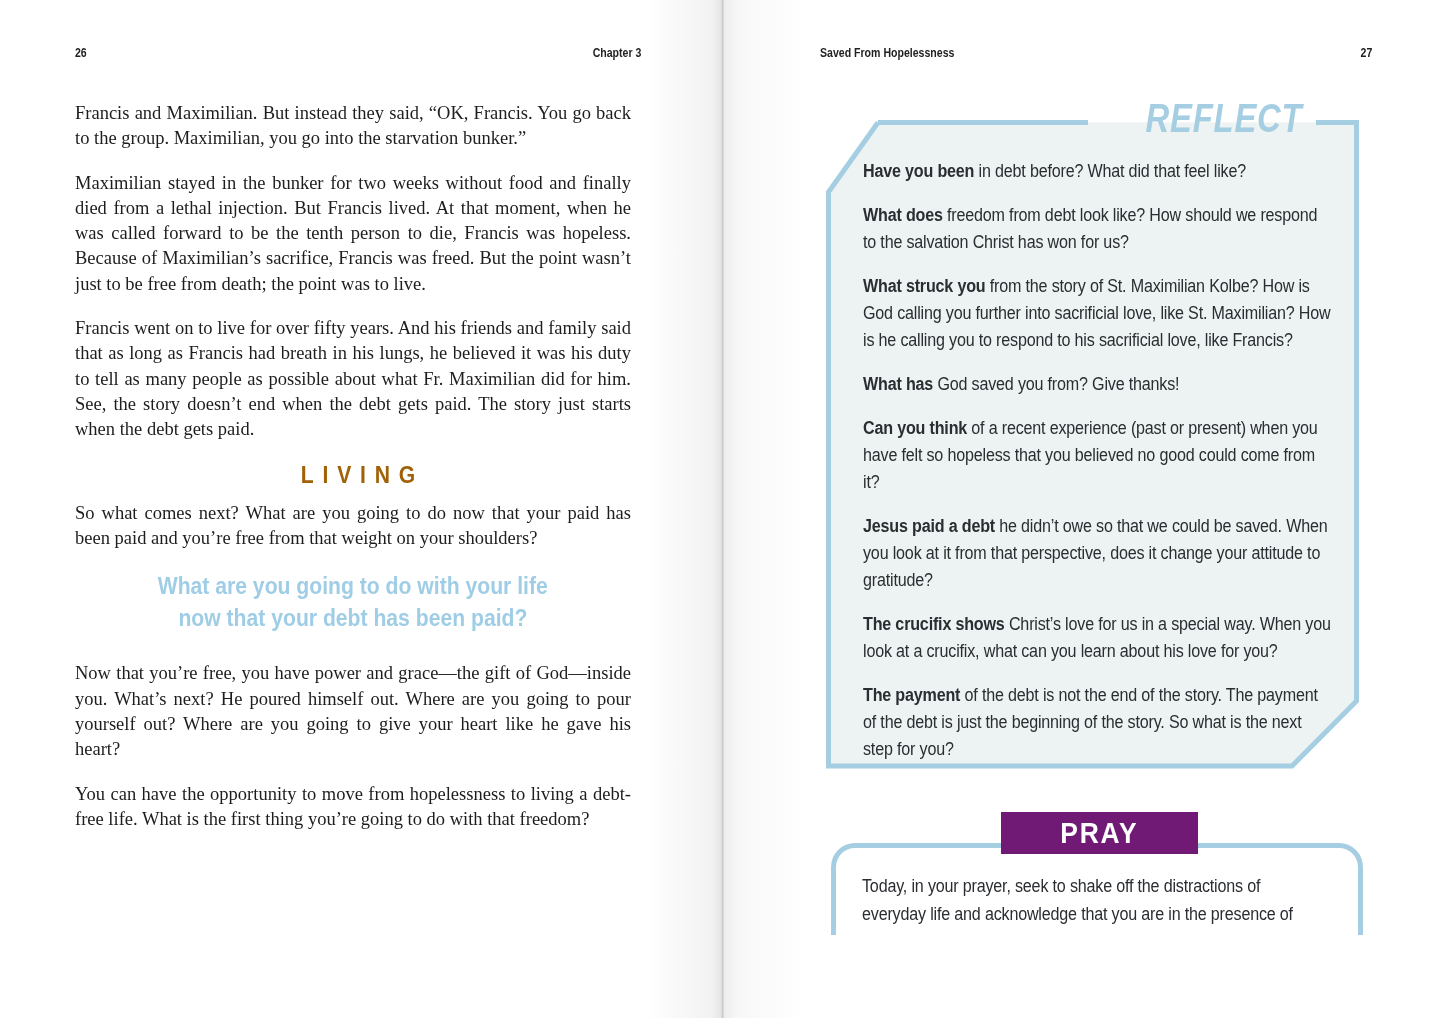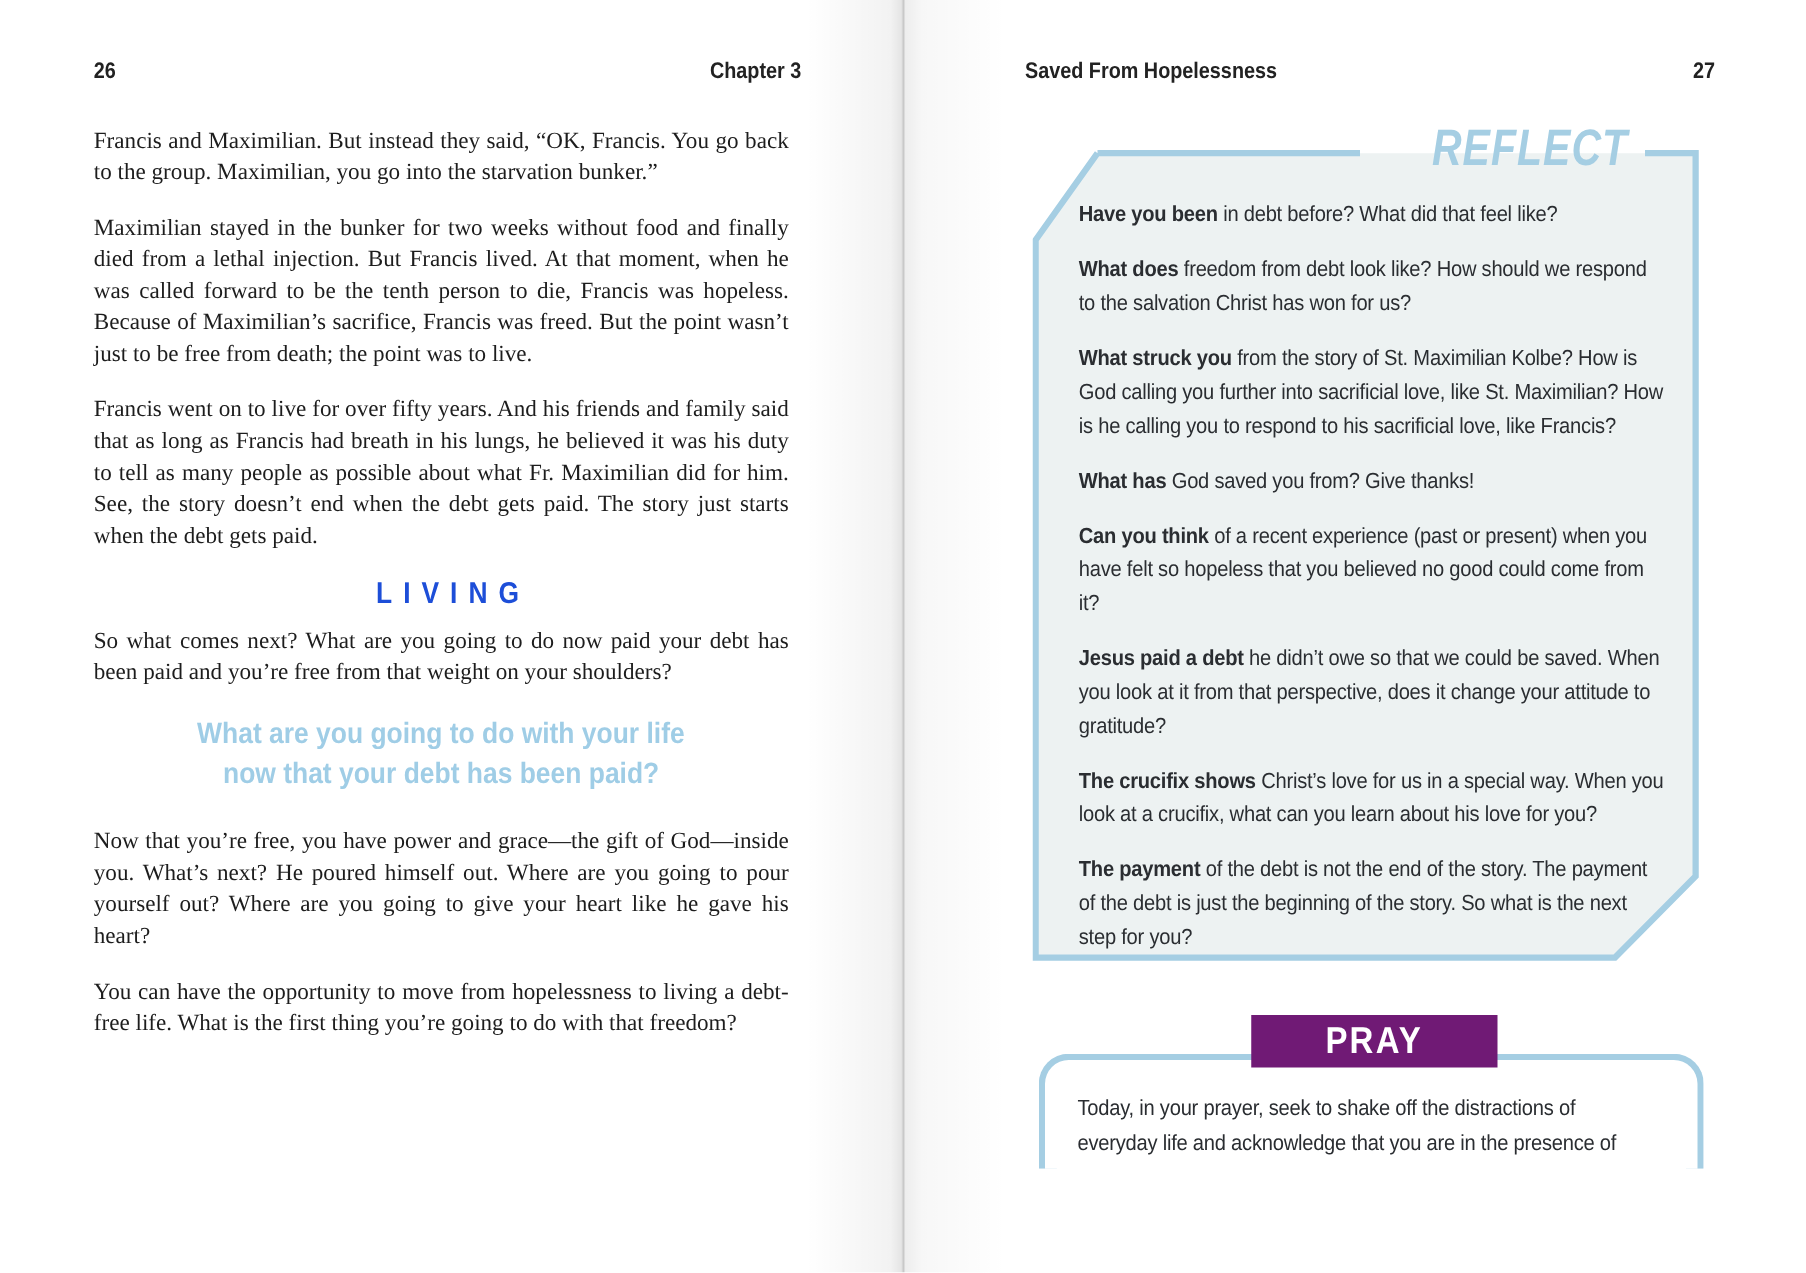--- a/index.html
+++ b/index.html
@@ -21,42 +21,42 @@
       rgba(0,0,0,0.05) 42%,
       rgba(0,0,0,0.10) 47.5%,
       rgba(0,0,0,0.22) 48.6%,
       rgba(0,0,0,0.07) 49.6%,
       rgba(0,0,0,0.03) 58%,
       rgba(0,0,0,0) 100%);
     pointer-events:none;
   }
 
   
-  .runhead { position:absolute; top:46px; font-size:18px; font-weight:700; color:#222; }
+  .runhead { position:absolute; top:46px; font-size:12px; font-weight:700; color:#222; }
   .cond    { display:inline-block; transform:scaleX(0.88); transform-origin:left center; }
   .cond-r  { display:inline-block; transform:scaleX(0.88); transform-origin:right center; }
   .cond-c  { display:inline-block; transform:scaleX(0.88); transform-origin:center center; }
   #pn-left   { left:75px; }
   #ch-head   { left:85px; width:556px; text-align:right; }
   #run-right { left:820px; }
   #pn-right  { left:820px; width:552px; text-align:right; }
 
   
   .left-col {
     position:absolute; left:75px; top:101px; width:556px;
     font-family:"Liberation Serif", serif;
     font-size:18.5px; line-height:25.3px; color:#1d1d1d;
     text-align:justify;
   }
   .left-col p { margin:0 0 19px; }
 
   .living {
     font-family:"Liberation Sans", sans-serif;
     font-size:24px; font-weight:700; letter-spacing:10px;
-    color:#1d4ed8; text-align:center;
+    color:#a16207; text-align:center;
     margin:9px 0 14px; text-indent:10px; 
   }
 
   .pullquote {
     font-family:"Liberation Sans", sans-serif;
     font-weight:700; font-size:23.5px; line-height:32px;
     color:#9fcde6; text-align:center;
     margin:7px 0 27px;
   }
   .pullquote .cond-c { transform:scaleX(0.9); }
@@ -123,21 +123,21 @@
 
 <div class="left-col">
   <p>Francis and Maximilian. But instead they said, “OK, Francis. You go back to the group. Maximilian, you go into the starvation bunker.”</p>
   <p>Maximilian stayed in the bunker for two weeks without food and finally died from a lethal injection. But Francis lived. At that moment, when he was called forward to be the tenth person to die, Francis was hopeless. Because of Maximilian’s sacrifice, Francis was freed. But the point wasn’t just to be free from death; the point was to live.</p>
   <p>Francis went on to live for over fifty years. And his friends and family said that as long as Francis had breath in his lungs, he believed it was his duty to tell as many people as possible about what Fr. Maximilian did for him. See, the story doesn’t end when the debt gets paid. The story just starts when the debt gets paid.</p>
 
   <div class="living">
     <span class="cond-c">LIVING</span>
   </div>
 
-  <p>So what comes next? What are you going to do now paid your debt has been paid and you’re free from that weight on your shoulders?</p>
+  <p>So what comes next? What are you going to do now that your paid has been paid and you’re free from that weight on your shoulders?</p>
 
   <div class="pullquote">
     <div><span class="cond-c">What are you going to do with your life</span></div>
     <div><span class="cond-c">now that your debt has been paid?</span></div>
   </div>
 
   <p>Now that you’re free, you have power and grace—the gift of God—inside you. What’s next? He poured himself out. Where are you going to pour yourself out? Where are you going to give your heart like he gave his heart?</p>
   <p>You can have the opportunity to move from hopelessness to living a debt-free life. What is the first thing you’re going to do with that freedom?</p>
 </div>
 

